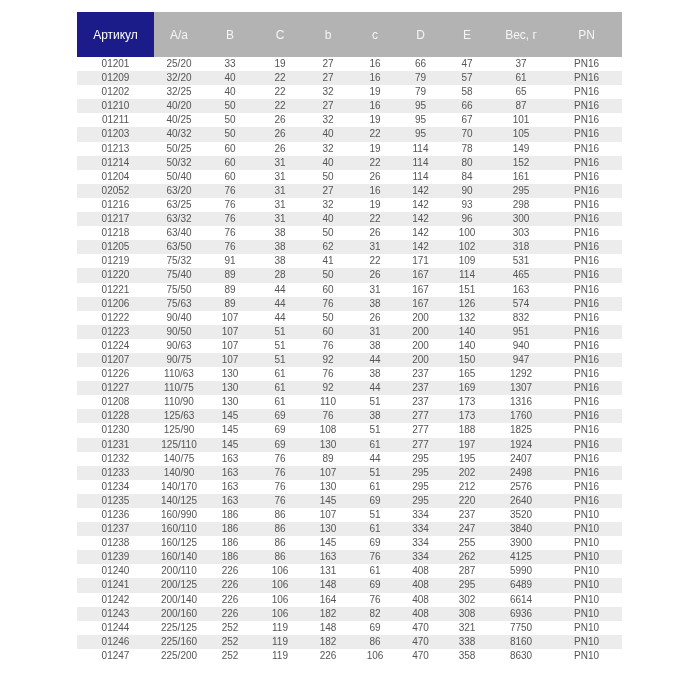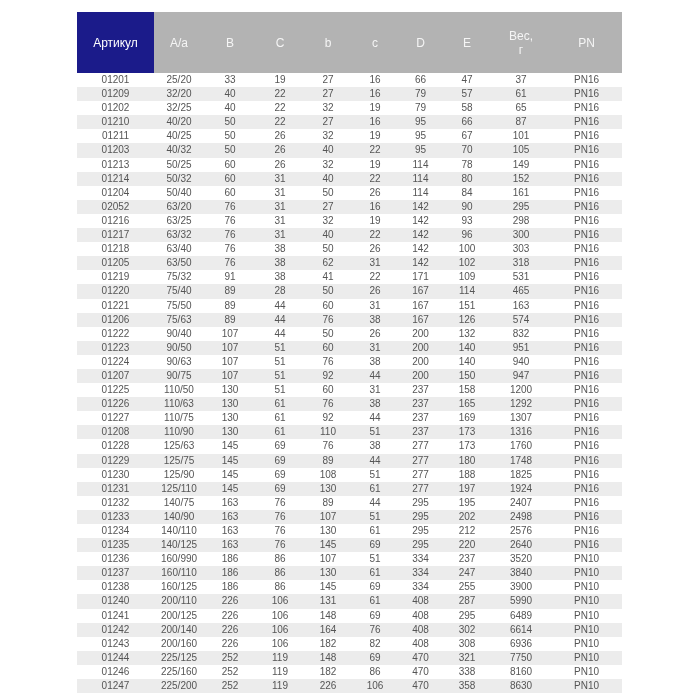--- a/index.html
+++ b/index.html
@@ -33,21 +33,21 @@
   col.c-weight  { width: 60px; }
   col.c-pn      { width: 71px; }
   thead th {
     height: 29px;
     font-size: 12px;
     font-weight: normal;
     text-align: center;
     vertical-align: middle;
     background: #b3b3b3;
     color: #f5f5f5;
-    padding: 16px;
+    padding: 8px;
   }
   thead th.article-header {
     background: #1b1b8a;
     color: #ffffff;
   }
   tbody td {
     height: 14.09px;
     line-height: 14.09px;
     font-size: 10px;
     text-align: center;
@@ -349,32 +349,20 @@
           <td>107</td>
           <td>51</td>
           <td>92</td>
           <td>44</td>
           <td>200</td>
           <td>150</td>
           <td>947</td>
           <td>PN16</td>
         </tr>
         <tr>
-          <td>01225</td>
-          <td>110/50</td>
-          <td>130</td>
-          <td>51</td>
-          <td>60</td>
-          <td>31</td>
-          <td>237</td>
-          <td>158</td>
-          <td>1200</td>
-          <td>PN16</td>
-        </tr>
-        <tr>
           <td>01226</td>
           <td>110/63</td>
           <td>130</td>
           <td>61</td>
           <td>76</td>
           <td>38</td>
           <td>237</td>
           <td>165</td>
           <td>1292</td>
           <td>PN16</td>
@@ -406,32 +394,20 @@
         <tr>
           <td>01228</td>
           <td>125/63</td>
           <td>145</td>
           <td>69</td>
           <td>76</td>
           <td>38</td>
           <td>277</td>
           <td>173</td>
           <td>1760</td>
-          <td>PN16</td>
-        </tr>
-        <tr>
-          <td>01229</td>
-          <td>125/75</td>
-          <td>145</td>
-          <td>69</td>
-          <td>89</td>
-          <td>44</td>
-          <td>277</td>
-          <td>180</td>
-          <td>1748</td>
           <td>PN16</td>
         </tr>
         <tr>
           <td>01230</td>
           <td>125/90</td>
           <td>145</td>
           <td>69</td>
           <td>108</td>
           <td>51</td>
           <td>277</td>
@@ -470,21 +446,21 @@
           <td>76</td>
           <td>107</td>
           <td>51</td>
           <td>295</td>
           <td>202</td>
           <td>2498</td>
           <td>PN16</td>
         </tr>
         <tr>
           <td>01234</td>
-          <td>140/110</td>
+          <td>140/170</td>
           <td>163</td>
           <td>76</td>
           <td>130</td>
           <td>61</td>
           <td>295</td>
           <td>212</td>
           <td>2576</td>
           <td>PN16</td>
         </tr>
         <tr>
@@ -529,20 +505,32 @@
           <td>186</td>
           <td>86</td>
           <td>145</td>
           <td>69</td>
           <td>334</td>
           <td>255</td>
           <td>3900</td>
           <td>PN10</td>
         </tr>
         <tr>
+          <td>01239</td>
+          <td>160/140</td>
+          <td>186</td>
+          <td>86</td>
+          <td>163</td>
+          <td>76</td>
+          <td>334</td>
+          <td>262</td>
+          <td>4125</td>
+          <td>PN10</td>
+        </tr>
+        <tr>
           <td>01240</td>
           <td>200/110</td>
           <td>226</td>
           <td>106</td>
           <td>131</td>
           <td>61</td>
           <td>408</td>
           <td>287</td>
           <td>5990</td>
           <td>PN10</td>

